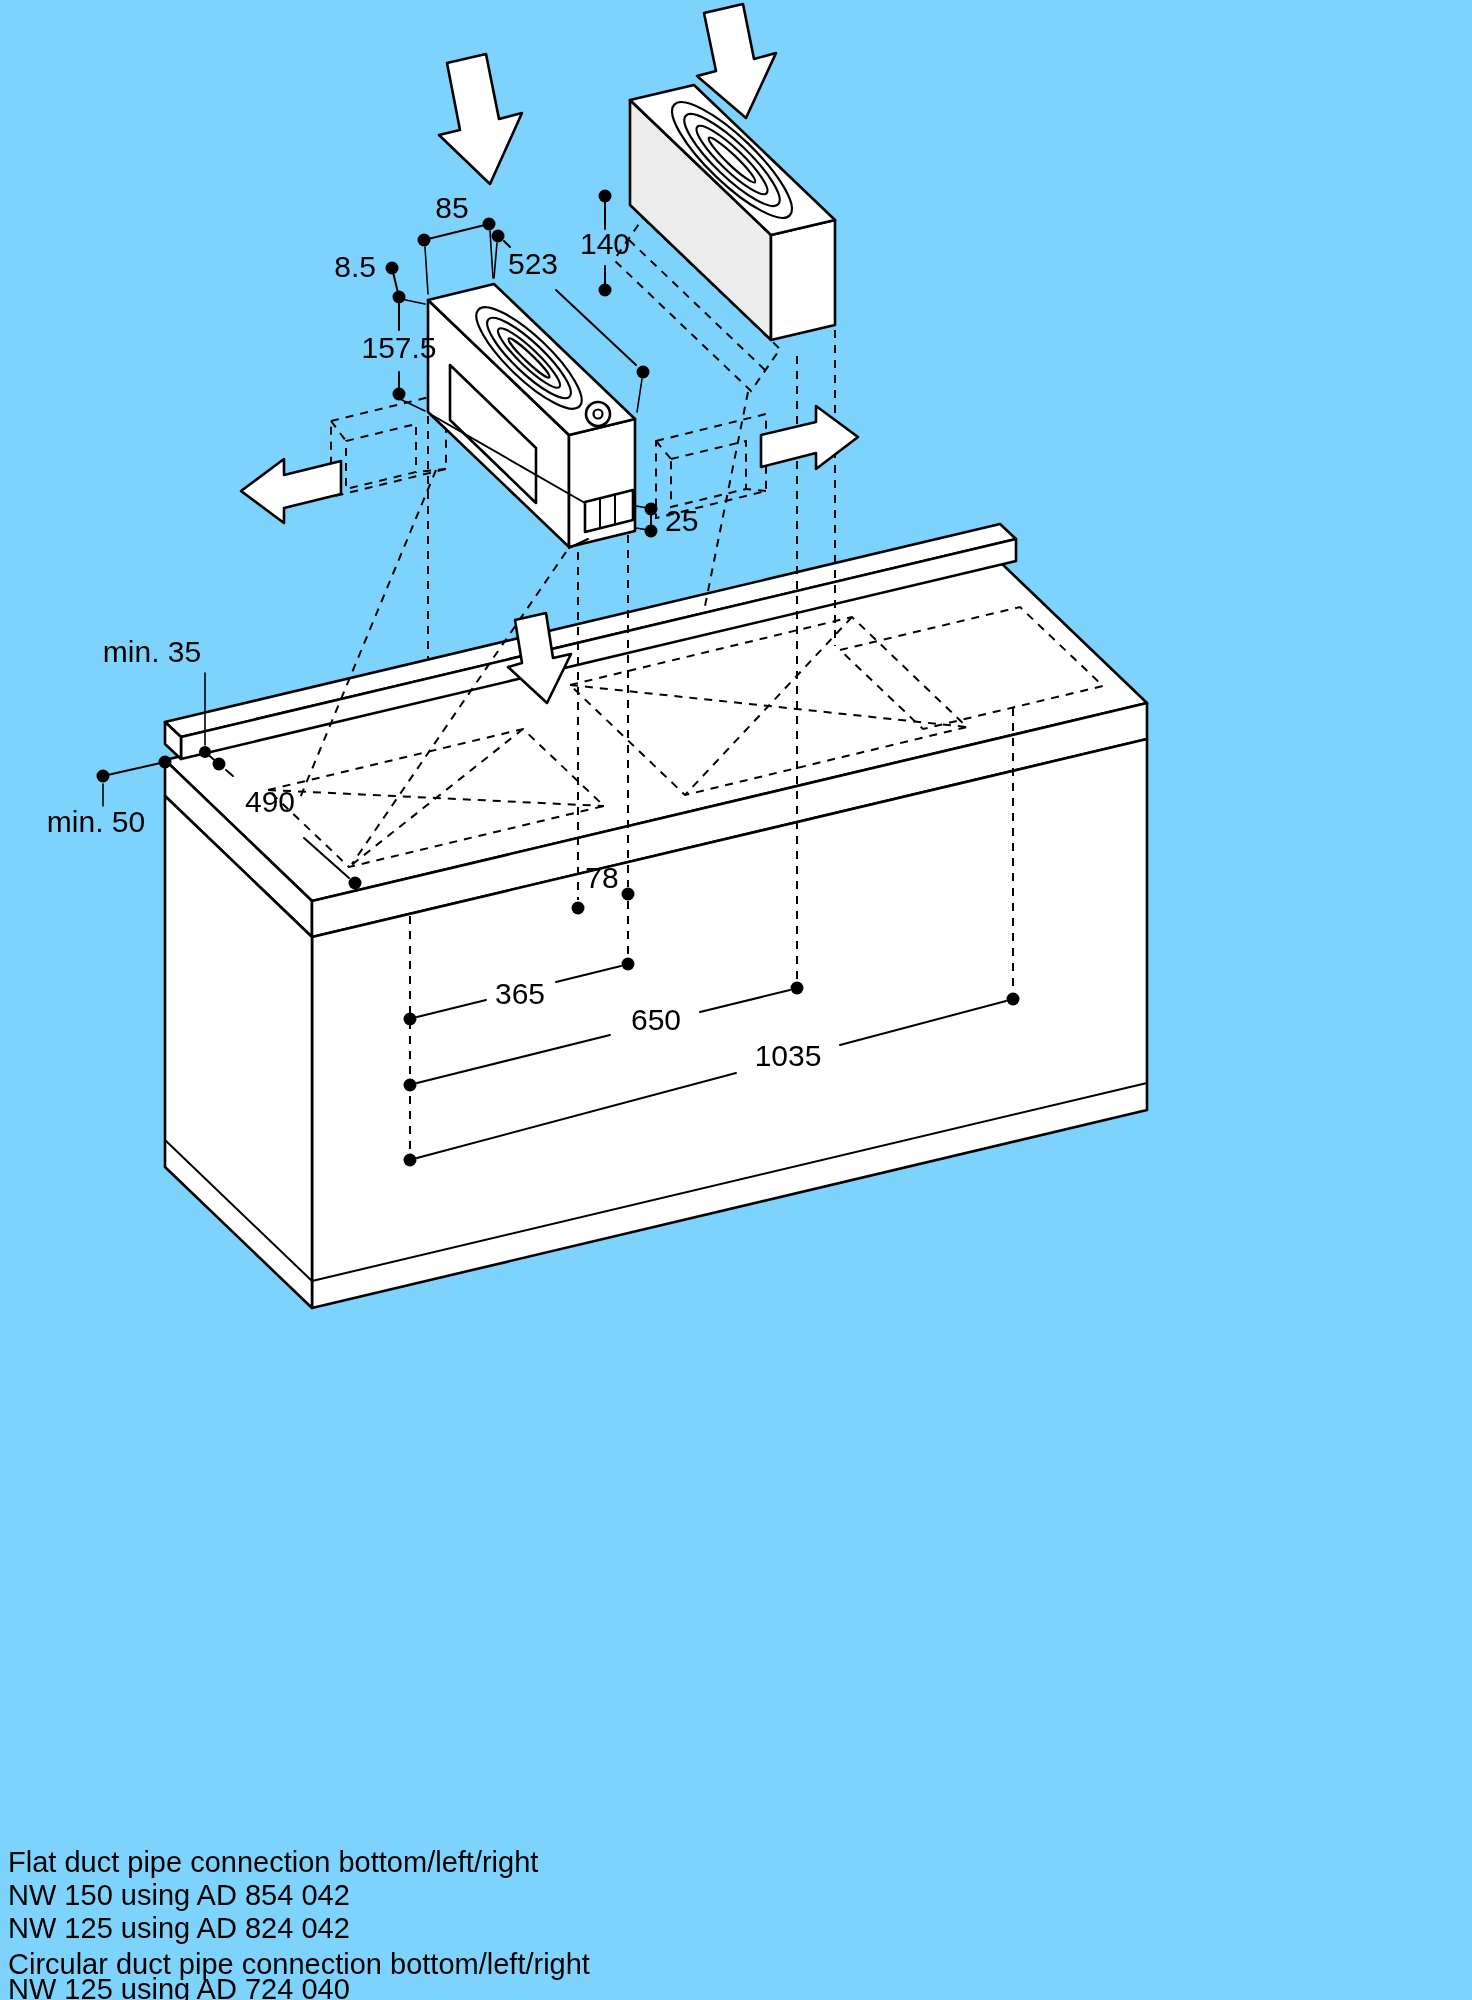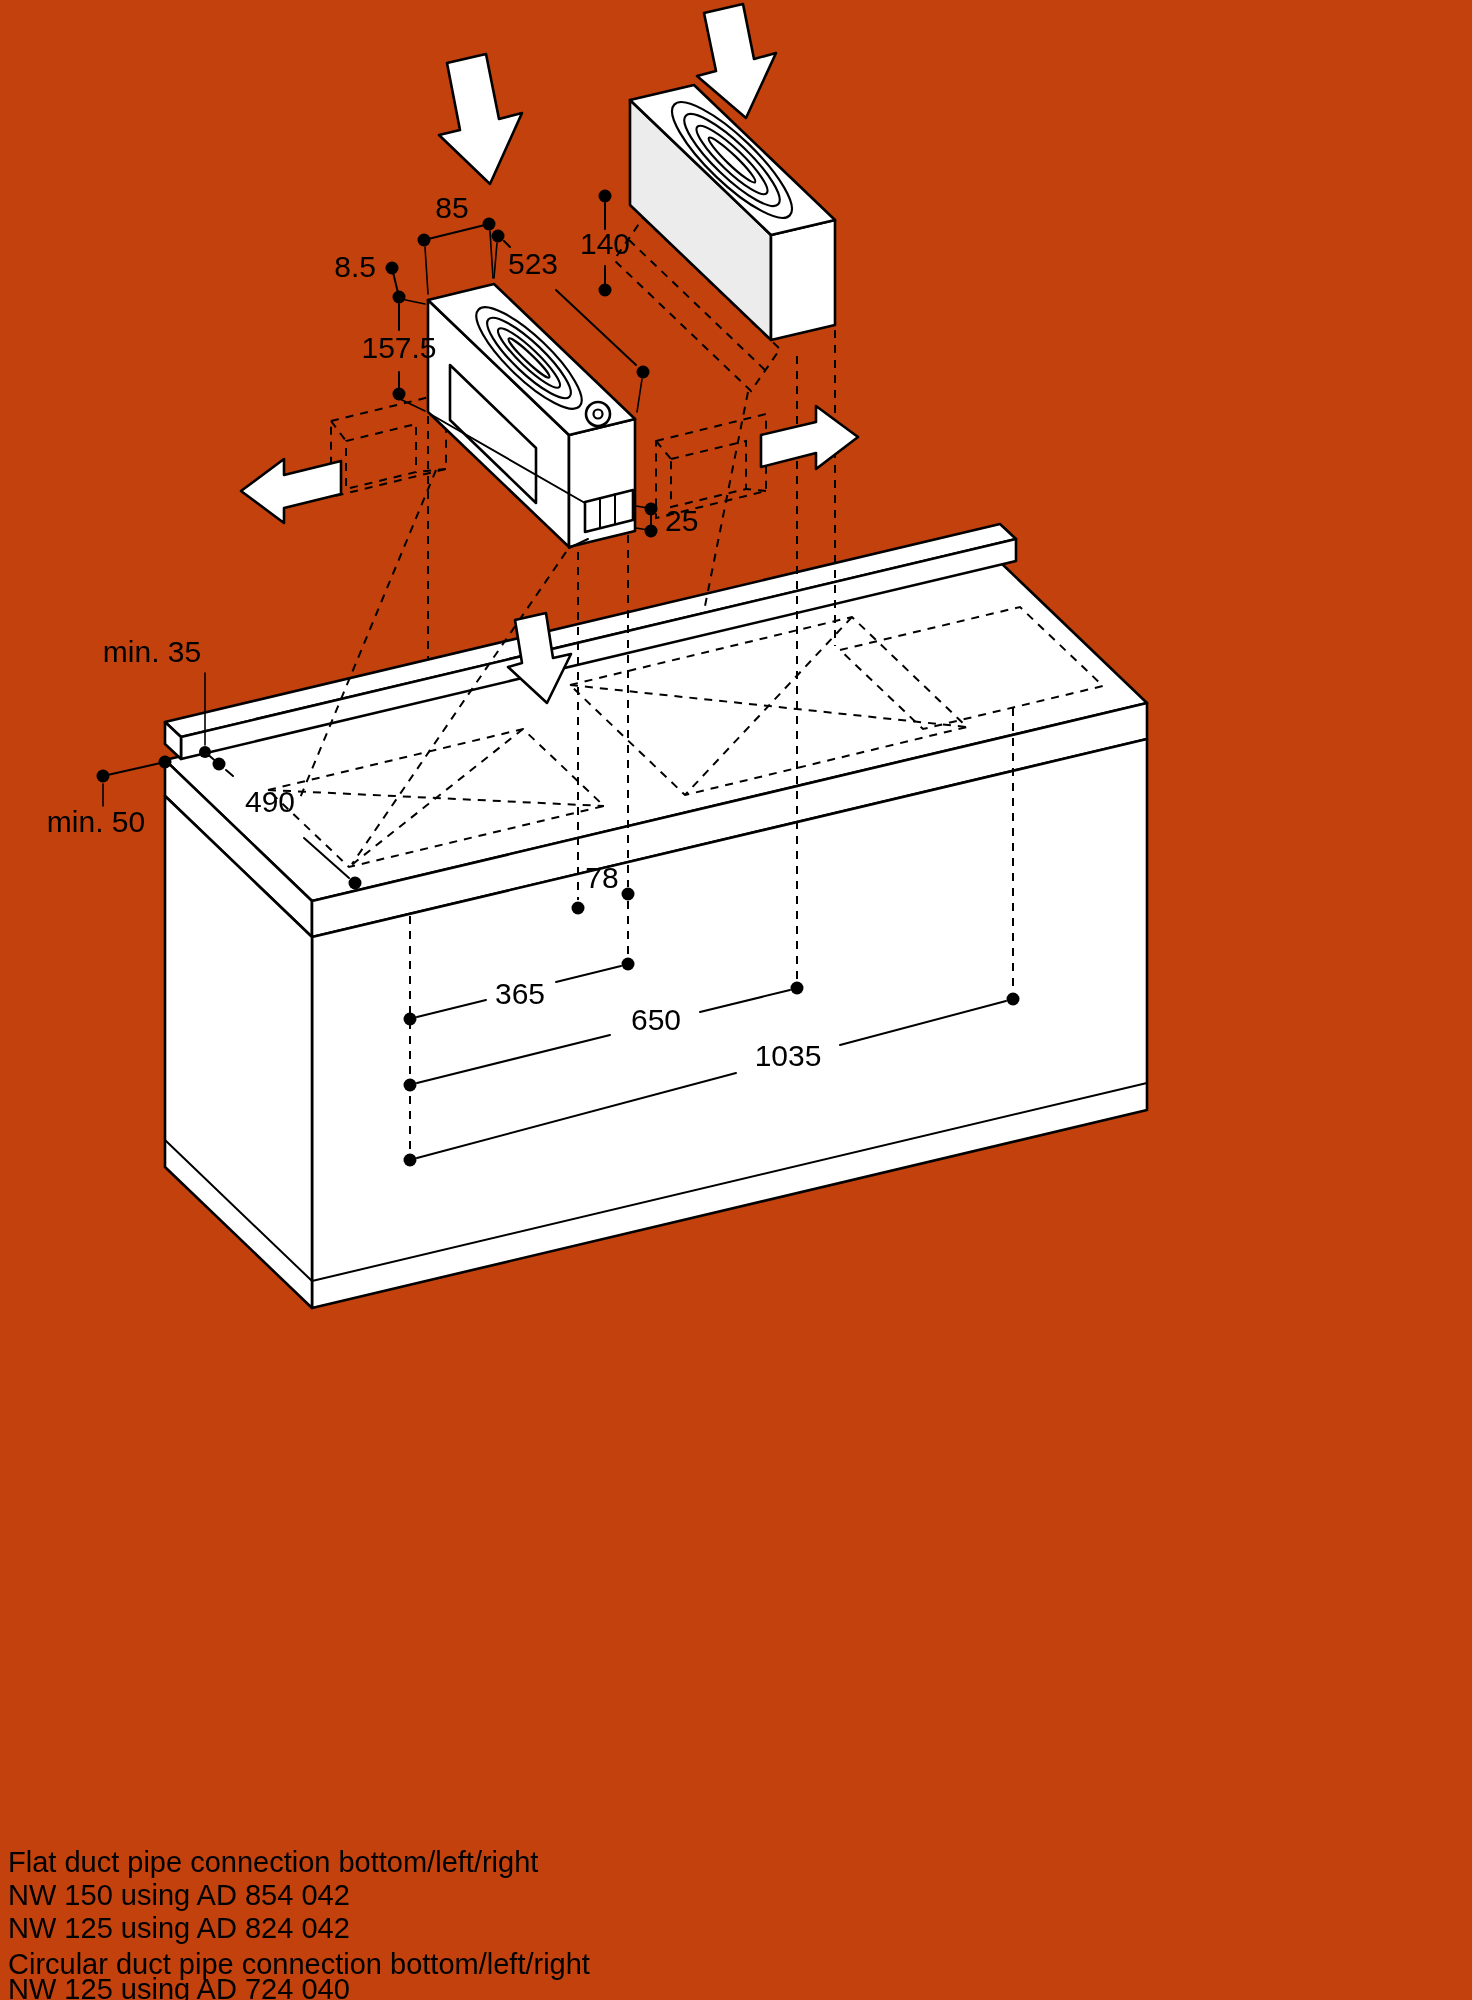--- a/index.html
+++ b/index.html
@@ -1,16 +1,16 @@
 <!DOCTYPE html>
 <html><head>
 <meta charset="utf-8">
 <style>
   html,body{margin:0;padding:0;background:#ffffff;}
-  .page{position:relative;width:1472px;height:2000px;background:#c2410c;overflow:hidden;}
+  .page{position:relative;width:1472px;height:2000px;background:#7dd3fc;overflow:hidden;}
   svg{display:block;}
   text{font-family:"Liberation Sans",sans-serif;fill:#000;}
   .dim{font-size:30px;}
   .foot{font-size:29px;}
   .sf {stroke:#000;fill:#ffffff;stroke-width:2.6;stroke-linejoin:round;}
   .sp {stroke:#000;fill:#ececec;stroke-width:2.6;stroke-linejoin:round;}
   .d  {stroke:#000;fill:none;stroke-width:2;stroke-dasharray:8 7;stroke-linecap:butt;}
   .dl {stroke:#000;fill:none;stroke-width:2;stroke-linecap:round;}
   .tl {stroke:#000;fill:none;stroke-width:1.6;stroke-linecap:round;}
   .dot{fill:#000;stroke:none;}

